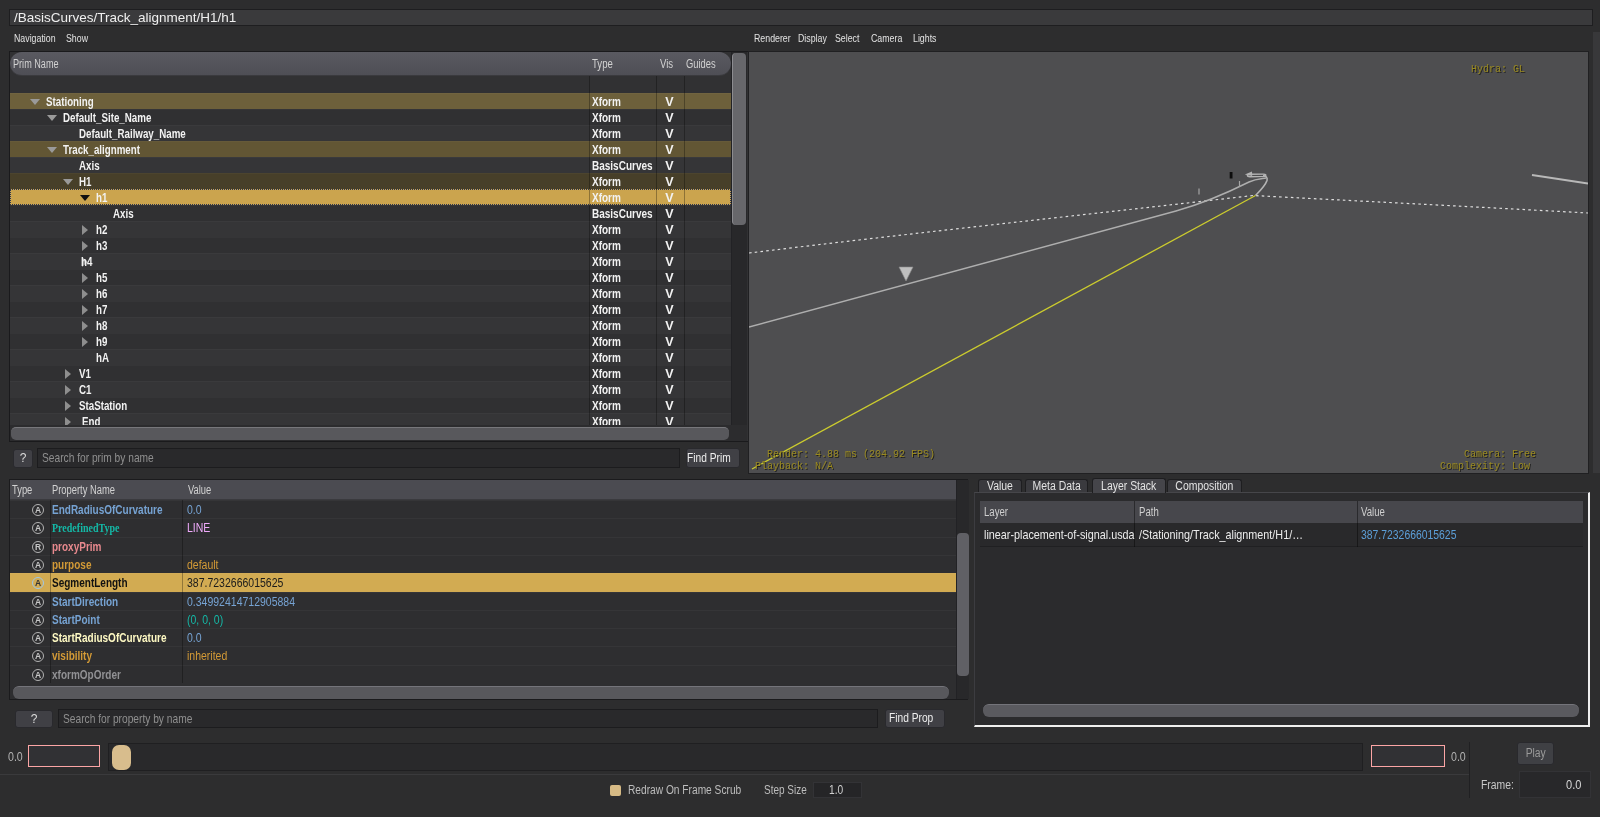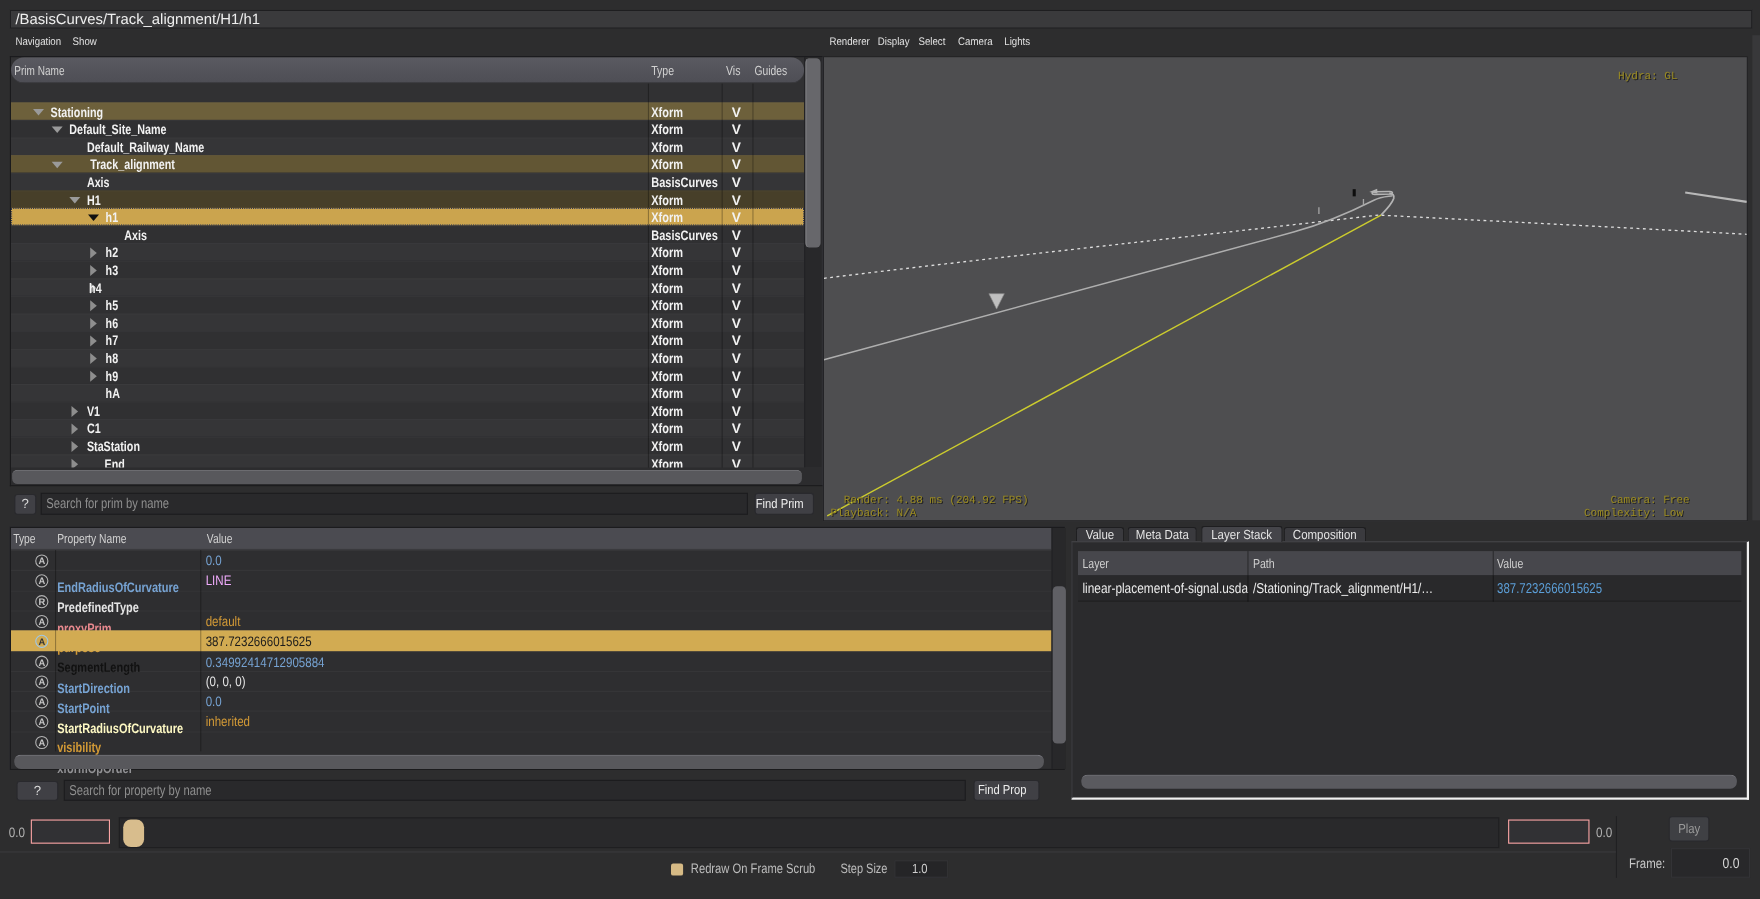--- a/index.html
+++ b/index.html
@@ -19,21 +19,21 @@
 .colline { position:absolute; top:24px; width:1px; height:349px; background:rgba(0,0,0,0.30); z-index:5; }
 .sbtrack { position:absolute; background:#28282a; }
 .sbthumb { position:absolute; background:#67676b; border-radius:4px; }
 .btn { position:absolute; background:#404045; border:1px solid #29292d; border-radius:3px; color:#dadada; font-size:12px; text-align:center; }
 .sinput { position:absolute; background:#29292b; border:1px solid #1c1c1e; color:#8f8f8f; font-size:13px; }
 #vp { left:748px; top:51px; width:841px; height:423px; background:#4e4e50; border:1px solid #202022; }
 #prop { left:9px; top:479px; width:959px; height:221px; background:#2e2e30; border:1px solid #1b1b1d; }
 #prophead { position:absolute; left:0; top:0; width:946px; height:20px; background:#4b4b51; color:#d2d2d2; font-size:12px; line-height:20px; border-bottom:1px solid #3a3a3e; }
 .prow { position:absolute; left:0; width:946px; height:19px; font-size:12.5px; line-height:18px; border-top:1px solid rgba(255,255,255,0.035); }
 .picon { position:absolute; left:22px; top:3px; width:12px; height:12px; border:1px solid #b2b2b2; border-radius:50%; color:#c6c6c6; font-size:8.5px; line-height:11px; text-align:center; font-weight:bold; }
-.pname { position:absolute; left:42px; top:0; font-weight:bold;margin-top:24px; }
+.pname { position:absolute; left:42px; top:0; font-weight:bold; }
 .pval { position:absolute; left:177px; top:0; }
 .tab { position:absolute; top:479px; height:14px; background:#3a3a3e; border:1px solid #1e1e20; border-bottom:none; border-radius:3px 3px 0 0; color:#e3e3e3; font-size:12px; line-height:13px; text-align:center; }
 #tabframe { left:974px; top:492px; width:616px; height:235px; background:#2b2b2d; border-right:2px solid #efefef; border-bottom:2px solid #efefef; border-left:1px solid #3c3c40; border-top:1px solid #46464a; }
 .binput { position:absolute; background:#313134; border:1px solid #fca5a5; }
 .lbl { position:absolute; color:#b2b2b2; font-size:12.5px; }
 </style></head>
 <body>
 <div id="pathbar" class="abs"><span class="t" style="transform:scaleX(1.0);">/BasisCurves/Track_alignment/H1/h1</span></div>
 <span class="menutxt" style="left:14px;"><span class="t" style="transform:scaleX(0.88);">Navigation</span></span>
 <span class="menutxt" style="left:66px;"><span class="t" style="transform:scaleX(0.88);">Show</span></span>
@@ -61,21 +61,21 @@
 <span class="ttyp"><span class="t" style="transform:scaleX(0.8);">Xform</span></span>
 <span class="tvis">V</span>
 </div>
 <div class="trow" style="top:73px;background:#353537;">
 <span class="tlab" style="left:69.4px;"><span class="t" style="transform:scaleX(0.78);">Default_Railway_Name</span></span>
 <span class="ttyp"><span class="t" style="transform:scaleX(0.8);">Xform</span></span>
 <span class="tvis">V</span>
 </div>
 <div class="trow" style="top:89px;background:#625634;">
 <span class="arrd" style="left:36.6px;border-top-color:#9a9a9a;"></span>
-<span class="tlab" style="left:52.6px;margin-left:19px;"><span class="t" style="transform:scaleX(0.78);">Track_alignment</span></span>
+<span class="tlab" style="left:52.6px;"><span class="t" style="transform:scaleX(0.78);">Track_alignment</span></span>
 <span class="ttyp"><span class="t" style="transform:scaleX(0.8);">Xform</span></span>
 <span class="tvis">V</span>
 </div>
 <div class="trow" style="top:105px;background:#353537;">
 <span class="tlab" style="left:69.4px;"><span class="t" style="transform:scaleX(0.78);">Axis</span></span>
 <span class="ttyp"><span class="t" style="transform:scaleX(0.8);">BasisCurves</span></span>
 <span class="tvis">V</span>
 </div>
 <div class="trow" style="top:121px;background:#473f29;">
 <span class="arrd" style="left:53.4px;border-top-color:#9a9a9a;"></span>
@@ -160,21 +160,21 @@
 <span class="tvis">V</span>
 </div>
 <div class="trow" style="top:345px;background:#303032;">
 <span class="arrr" style="left:55.4px;"></span>
 <span class="tlab" style="left:69.4px;"><span class="t" style="transform:scaleX(0.78);">StaStation</span></span>
 <span class="ttyp"><span class="t" style="transform:scaleX(0.8);">Xform</span></span>
 <span class="tvis">V</span>
 </div>
 <div class="trow" style="top:361px;background:#353537;">
 <span class="arrr" style="left:55.4px;"></span>
-<span class="tlab" style="left:85px;"><span class="t" style="transform:scaleX(0.78);">End</span></span>
+<span class="tlab" style="left:72px;"><span class="t" style="transform:scaleX(0.78);">End</span></span>
 <span class="ttyp"><span class="t" style="transform:scaleX(0.8);">Xform</span></span>
 <span class="tvis">V</span>
 </div>
 <div class="colline" style="left:579px;"></div>
 <div class="colline" style="left:646px;"></div>
 <div class="colline" style="left:674px;"></div>
 <div class="sbtrack" style="left:721px;top:0;width:16px;height:373px;border-left:1px solid #222225;"></div>
 <div class="sbthumb" style="left:722px;top:1px;width:14px;height:172px;border-left:1px solid #8c8c90;"></div>
 <div class="sbtrack" style="left:0;top:373px;width:737px;height:16px;background:#2c2c2e;"></div>
 <div class="sbthumb" style="left:1px;top:375px;width:718px;height:13px;background:#58585c;border-radius:5px;border-top:1px solid #77777b;"></div>
@@ -222,21 +222,21 @@
       <span style="position:absolute;left:42px;"><span class="t" style="transform:scaleX(0.78);">Property Name</span></span>
       <span style="position:absolute;left:178px;"><span class="t" style="transform:scaleX(0.78);">Value</span></span>
     </div>
 <div class="prow" style="top:20.0px;">
 <span class="picon" style="">A</span>
 <span class="pname" style="color:#76a3d3;"><span class="t" style="transform:scaleX(0.8);">EndRadiusOfCurvature</span></span>
 <span class="pval" style="color:#76a3d3;"><span class="t" style="transform:scaleX(0.84);">0.0</span></span>
 </div>
 <div class="prow" style="top:38.3px;">
 <span class="picon" style="">A</span>
-<span class="pname" style="color:#e5e5e5;"><span class="t" style="transform:scaleX(0.8);">PredefinedType</span></span>
+<span class="pname" style="color:#14b8a6;font-family:Liberation Serif, serif;"><span class="t" style="transform:scaleX(0.8);">PredefinedType</span></span>
 <span class="pval" style="color:#f0abfc;"><span class="t" style="transform:scaleX(0.84);">LINE</span></span>
 </div>
 <div class="prow" style="top:56.6px;">
 <span class="picon" style="">R</span>
 <span class="pname" style="color:#e8898e;"><span class="t" style="transform:scaleX(0.8);">proxyPrim</span></span>
 </div>
 <div class="prow" style="top:74.9px;">
 <span class="picon" style="">A</span>
 <span class="pname" style="color:#d39a36;"><span class="t" style="transform:scaleX(0.8);">purpose</span></span>
 <span class="pval" style="color:#d39a36;"><span class="t" style="transform:scaleX(0.84);">default</span></span>
@@ -247,21 +247,21 @@
 <span class="pval" style="color:#1b1b1b;"><span class="t" style="transform:scaleX(0.84);">387.7232666015625</span></span>
 </div>
 <div class="prow" style="top:111.5px;">
 <span class="picon" style="">A</span>
 <span class="pname" style="color:#76a3d3;"><span class="t" style="transform:scaleX(0.8);">StartDirection</span></span>
 <span class="pval" style="color:#76a3d3;"><span class="t" style="transform:scaleX(0.84);">0.34992414712905884</span></span>
 </div>
 <div class="prow" style="top:129.8px;">
 <span class="picon" style="">A</span>
 <span class="pname" style="color:#76a3d3;"><span class="t" style="transform:scaleX(0.8);">StartPoint</span></span>
-<span class="pval" style="color:#e5e5e5;text-align:right;"><span class="t" style="transform:scaleX(0.84);">(0, 0, 0)</span></span>
+<span class="pval" style="color:#14b8a6;text-align:right;"><span class="t" style="transform:scaleX(0.84);">(0, 0, 0)</span></span>
 </div>
 <div class="prow" style="top:148.1px;">
 <span class="picon" style="">A</span>
 <span class="pname" style="color:#fef9c3;"><span class="t" style="transform:scaleX(0.8);">StartRadiusOfCurvature</span></span>
 <span class="pval" style="color:#76a3d3;"><span class="t" style="transform:scaleX(0.84);">0.0</span></span>
 </div>
 <div class="prow" style="top:166.4px;">
 <span class="picon" style="">A</span>
 <span class="pname" style="color:#d39a36;"><span class="t" style="transform:scaleX(0.8);">visibility</span></span>
 <span class="pval" style="color:#d39a36;"><span class="t" style="transform:scaleX(0.84);">inherited</span></span>

